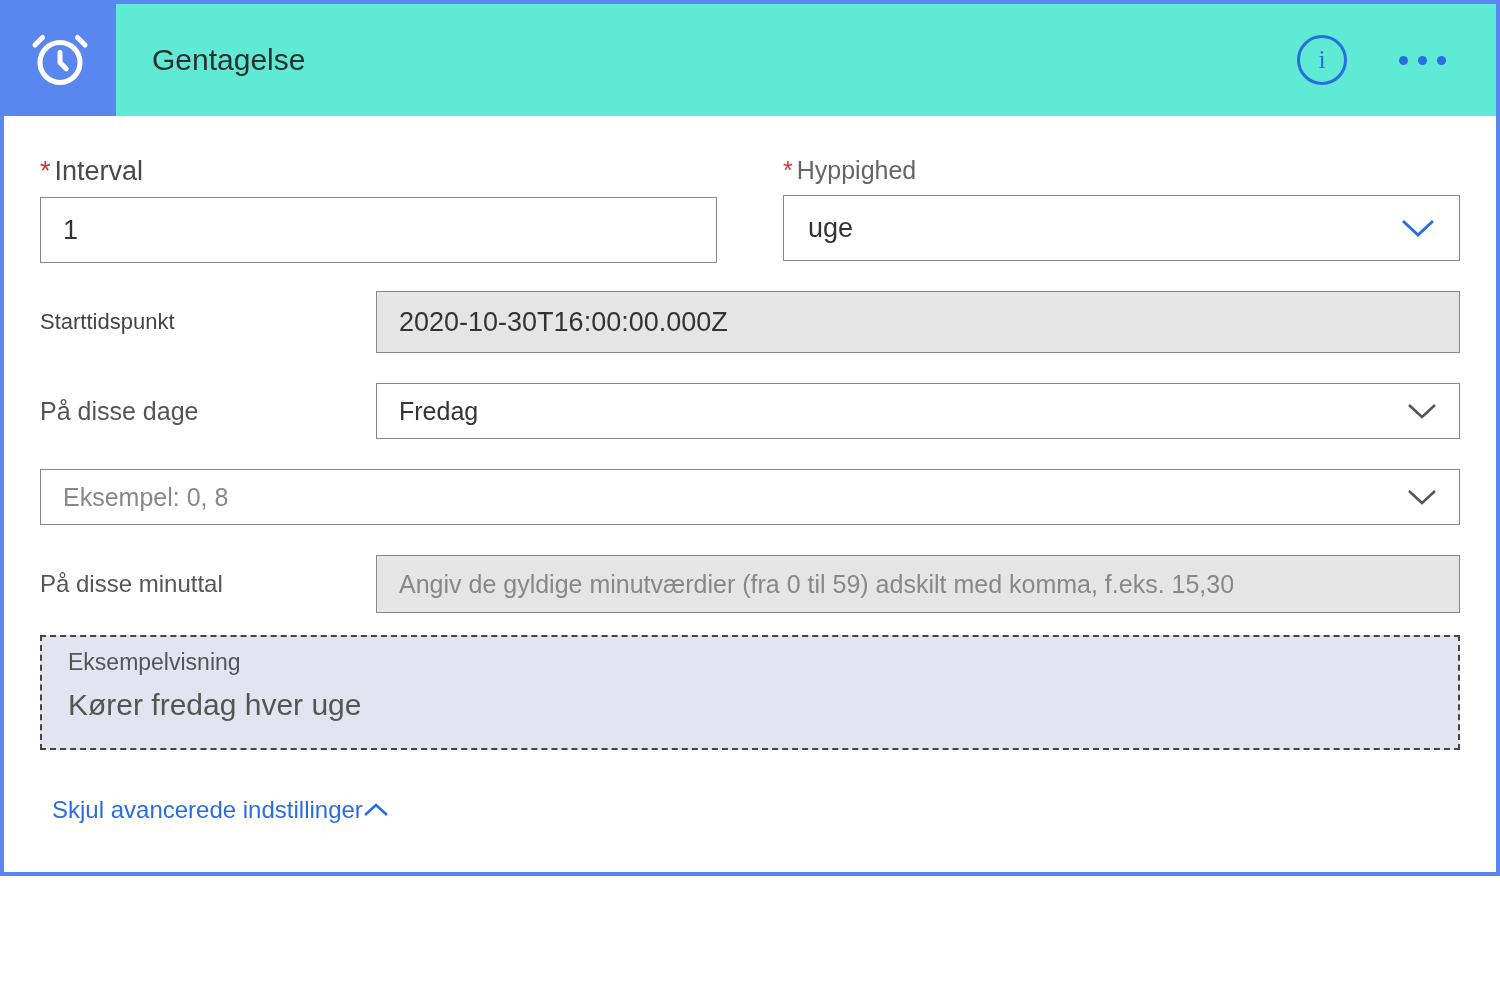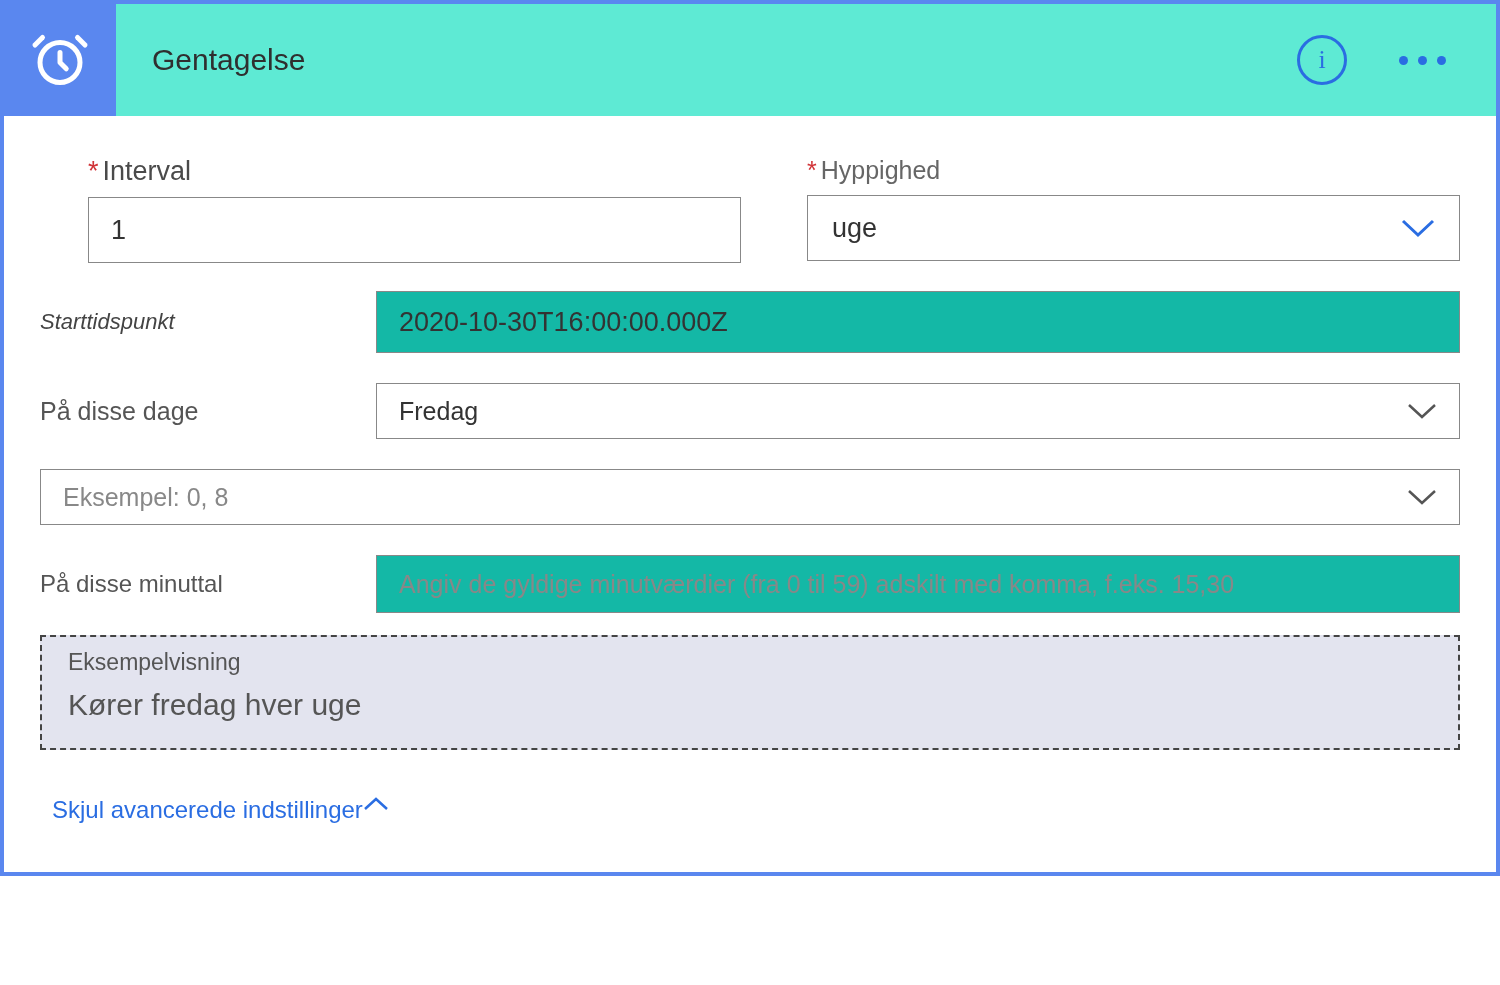--- a/index.html
+++ b/index.html
@@ -54,21 +54,21 @@
   .more-dots {
     display:flex; gap:10px; cursor:pointer; padding:8px;
   }
   .more-dots span {
     width:9px; height:9px; border-radius:50%; background:#2a6de2;
   }
   .body {
     padding: 40px 36px 28px 36px;
   }
   .top-row {
-    display:flex; gap:66px; margin-bottom: 28px; margin-left: 48px;
+    display:flex; gap:66px; margin-bottom: 28px;
   }
   .top-col { flex:1; display:flex; flex-direction:column; }
   .req-label {
     font-size: 27px; color:#4a4a4a; margin-bottom:10px;
   }
   .req-star { color:#d13438; margin-right:4px; }
   .text-input {
     height: 66px;
     border: 1px solid #888;
     font-size: 27px;
@@ -93,30 +93,30 @@
   }
   .row {
     display:flex; align-items:center; margin-bottom: 30px;
   }
   .row-label {
     width: 336px;
     font-size: 26px;
     color:#555;
     flex-shrink:0;
   }
-  .row-label.small { font-size:22px; color:#444;font-style:italic; }
+  .row-label.small { font-size:22px; color:#444; }
   .row-control { flex:1; }
   .ph-input {
     height: 58px;
     width:100%;
     border:1px solid #888;
     font-size:25px;
     padding:0 22px;
     color:#333;
-    background:#14b8a6;
+    background:#e5e5e5;
   }
   .ph-input::placeholder { color:#888; }
   .select-small {
     height: 56px;
     border:1px solid #888;
     display:flex; align-items:center; justify-content:space-between;
     padding:0 22px;
     font-size:25px; color:#333; background:#fff; cursor:pointer;
   }
   .select-small.placeholder span:first-child { color:#888; }
@@ -127,21 +127,21 @@
     margin-top: 10px;
   }
   .preview-label {
     font-size:23px; color:#555; margin-bottom:12px;
   }
   .preview-text {
     font-size:30px; color:#555;
   }
   .toggle-link {
     margin-top: 46px;
-    display:flex; 
+    display:flex; align-items:center; 
     color:#2a6de2;
     font-size:24px;
     cursor:pointer;
     width:fit-content;
     padding-left: 12px;
     padding-bottom: 20px;
   }
   svg { display:block; }
 </style>
 </head>

